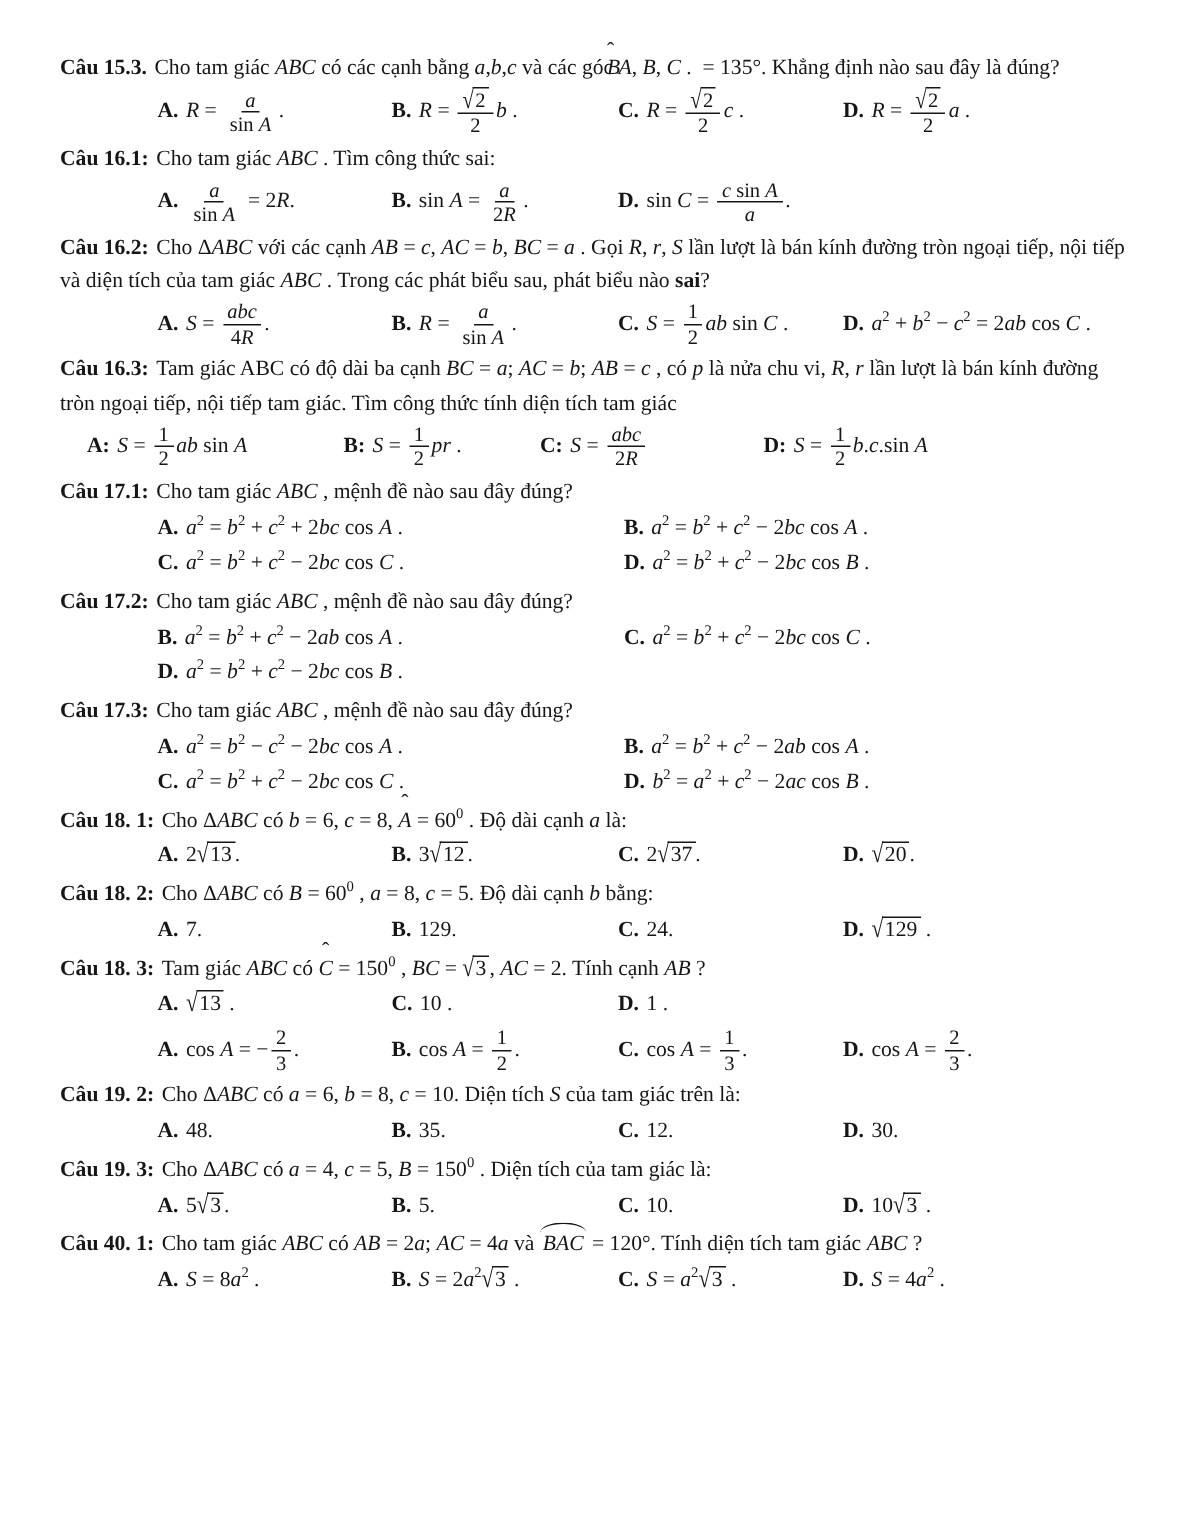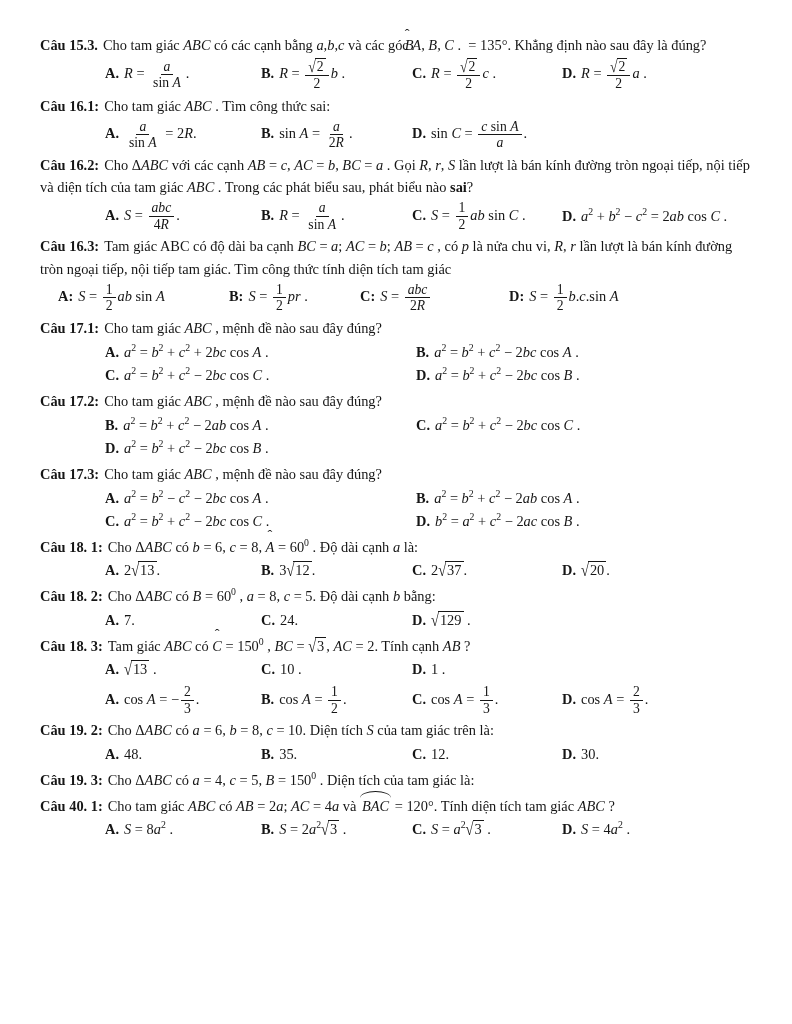--- a/index.html
+++ b/index.html
@@ -177,20 +177,21 @@
         <span class="option"><b class="opt-key">D.</b><span class="opt-text math"><span class="sqrt"><span class="rsign">√</span><span class="rbody">20</span></span>.</span></span>
       </div>
     </section>
 
     <section class="question">
       <p class="q-para">
         <b class="q-label">Câu 18. 2:</b><span class="q-text math">Cho Δ<i>ABC</i> có <i>B</i> = 60<sup class="sup">0</sup> , <i>a</i> = 8, <i>c</i> = 5. Độ dài cạnh <i>b</i> bằng:</span>
       </p>
       <div class="opts row">
         <span class="option"><b class="opt-key">A.</b><span class="opt-text math">7.</span></span>
+        <span class="option"><b class="opt-key">B.</b><span class="opt-text math">129.</span></span>
         <span class="option"><b class="opt-key">C.</b><span class="opt-text math">24.</span></span>
         <span class="option"><b class="opt-key">D.</b><span class="opt-text math"><span class="sqrt"><span class="rsign">√</span><span class="rbody">129</span></span> .</span></span>
       </div>
     </section>
 
     <section class="question">
       <p class="q-para">
         <b class="q-label">Câu 18. 3:</b><span class="q-text math">Tam giác <i>ABC</i> có <span class="hat"><i>C</i></span> = 150<sup class="sup">0</sup> , <i>BC</i> = <span class="sqrt"><span class="rsign">√</span><span class="rbody">3</span></span>, <i>AC</i> = 2. Tính cạnh <i>AB</i> ?</span>
       </p>
       <div class="opts row">
@@ -230,20 +231,26 @@
         <span class="option"><b class="opt-key">B.</b><span class="opt-text math">35.</span></span>
         <span class="option"><b class="opt-key">C.</b><span class="opt-text math">12.</span></span>
         <span class="option"><b class="opt-key">D.</b><span class="opt-text math">30.</span></span>
       </div>
     </section>
 
     <section class="question">
       <p class="q-para">
         <b class="q-label">Câu 19. 3:</b><span class="q-text math">Cho Δ<i>ABC</i> có <i>a</i> = 4, <i>c</i> = 5, <i>B</i> = 150<sup class="sup">0</sup> . Diện tích của tam giác là:</span>
       </p>
+      <div class="opts row">
+        <span class="option"><b class="opt-key">A.</b><span class="opt-text math">5<span class="sqrt"><span class="rsign">√</span><span class="rbody">3</span></span>.</span></span>
+        <span class="option"><b class="opt-key">B.</b><span class="opt-text math">5.</span></span>
+        <span class="option"><b class="opt-key">C.</b><span class="opt-text math">10.</span></span>
+        <span class="option"><b class="opt-key">D.</b><span class="opt-text math">10<span class="sqrt"><span class="rsign">√</span><span class="rbody">3</span></span> .</span></span>
+      </div>
     </section>
 
     <section class="question">
       <p class="q-para">
         <b class="q-label">Câu 40. 1:</b><span class="q-text math">Cho tam giác <i>ABC</i> có <i>AB</i> = 2<i>a</i>; <i>AC</i> = 4<i>a</i> và <span class="arc"><i>BAC</i></span> = 120°. Tính diện tích tam giác <i>ABC</i> ?</span>
       </p>
       <div class="opts row">
         <span class="option"><b class="opt-key">A.</b><span class="opt-text math"><i>S</i> = 8<i>a</i><sup class="sup">2</sup> .</span></span>
         <span class="option"><b class="opt-key">B.</b><span class="opt-text math"><i>S</i> = 2<i>a</i><sup class="sup">2</sup><span class="sqrt"><span class="rsign">√</span><span class="rbody">3</span></span> .</span></span>
         <span class="option"><b class="opt-key">C.</b><span class="opt-text math"><i>S</i> = <i>a</i><sup class="sup">2</sup><span class="sqrt"><span class="rsign">√</span><span class="rbody">3</span></span> .</span></span>

